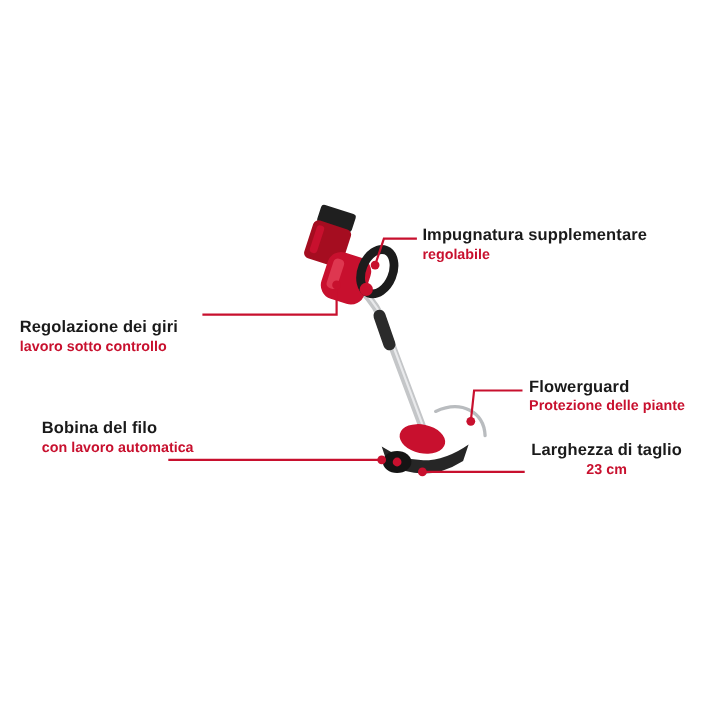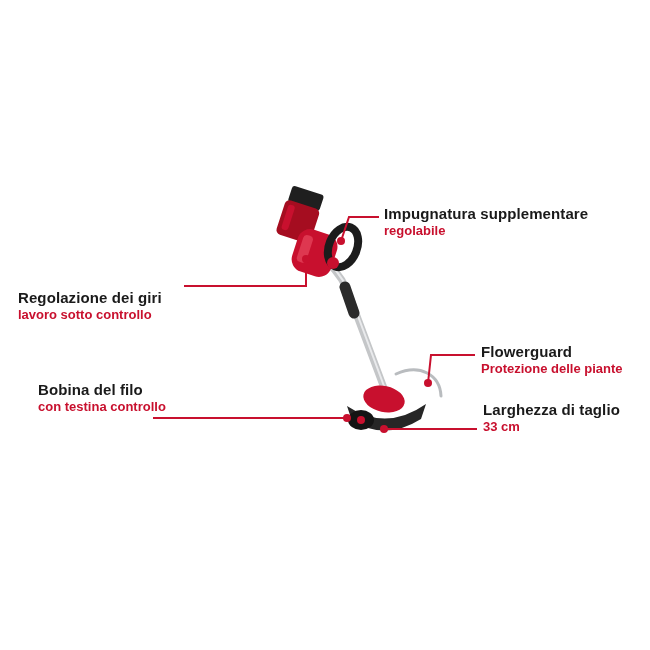--- a/index.html
+++ b/index.html
@@ -104,21 +104,21 @@
     <div class="subtitle">Protezione delle piante</div>
   </div>
 
   <div class="callout" style="left:18px; top:289px;">
     <div class="title">Regolazione dei giri</div>
     <div class="subtitle">lavoro sotto controllo</div>
   </div>
 
   <div class="callout" style="left:25px; top:381px;margin-left:13px;">
     <div class="title">Bobina del filo</div>
-    <div class="subtitle">con testina controllo</div>
+    <div class="subtitle">con lavoro automatica</div>
   </div>
 
-  <div class="callout" style="left:483px; top:401px;">
+  <div class="callout" style="left:483px; top:401px;text-align:center;">
     <div class="title">Larghezza di taglio</div>
-    <div class="subtitle">33  cm</div>
+    <div class="subtitle">23  cm</div>
   </div>
 
 </div>
 
 </body></html>

